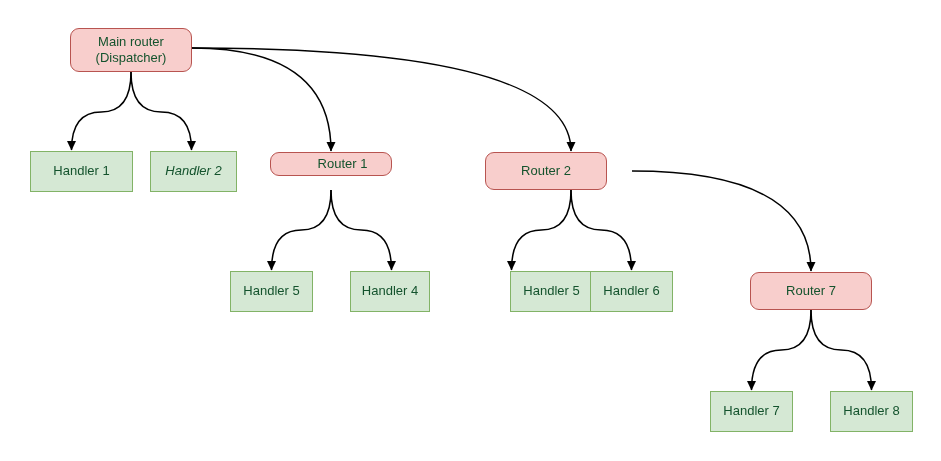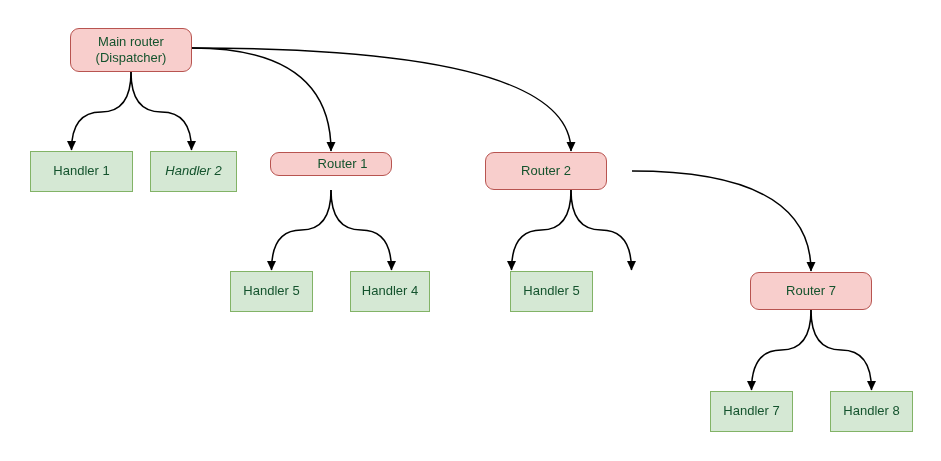--- a/index.html
+++ b/index.html
@@ -96,20 +96,23 @@
   </div>
   <div class="node handler n-h3">
     <span>Handler 5</span>
   </div>
   <div class="node handler n-h4">
     <span>Handler 4</span>
   </div>
   <div class="node handler n-h5">
     <span>Handler 5</span>
   </div>
+  <div class="node handler n-h6">
+    <span>Handler 6</span>
+  </div>
   <div class="node router n-r3">
     <span>Router 7</span>
   </div>
   <div class="node handler n-h7">
     <span>Handler 7</span>
   </div>
   <div class="node handler n-h8">
     <span>Handler 8</span>
   </div>
 

